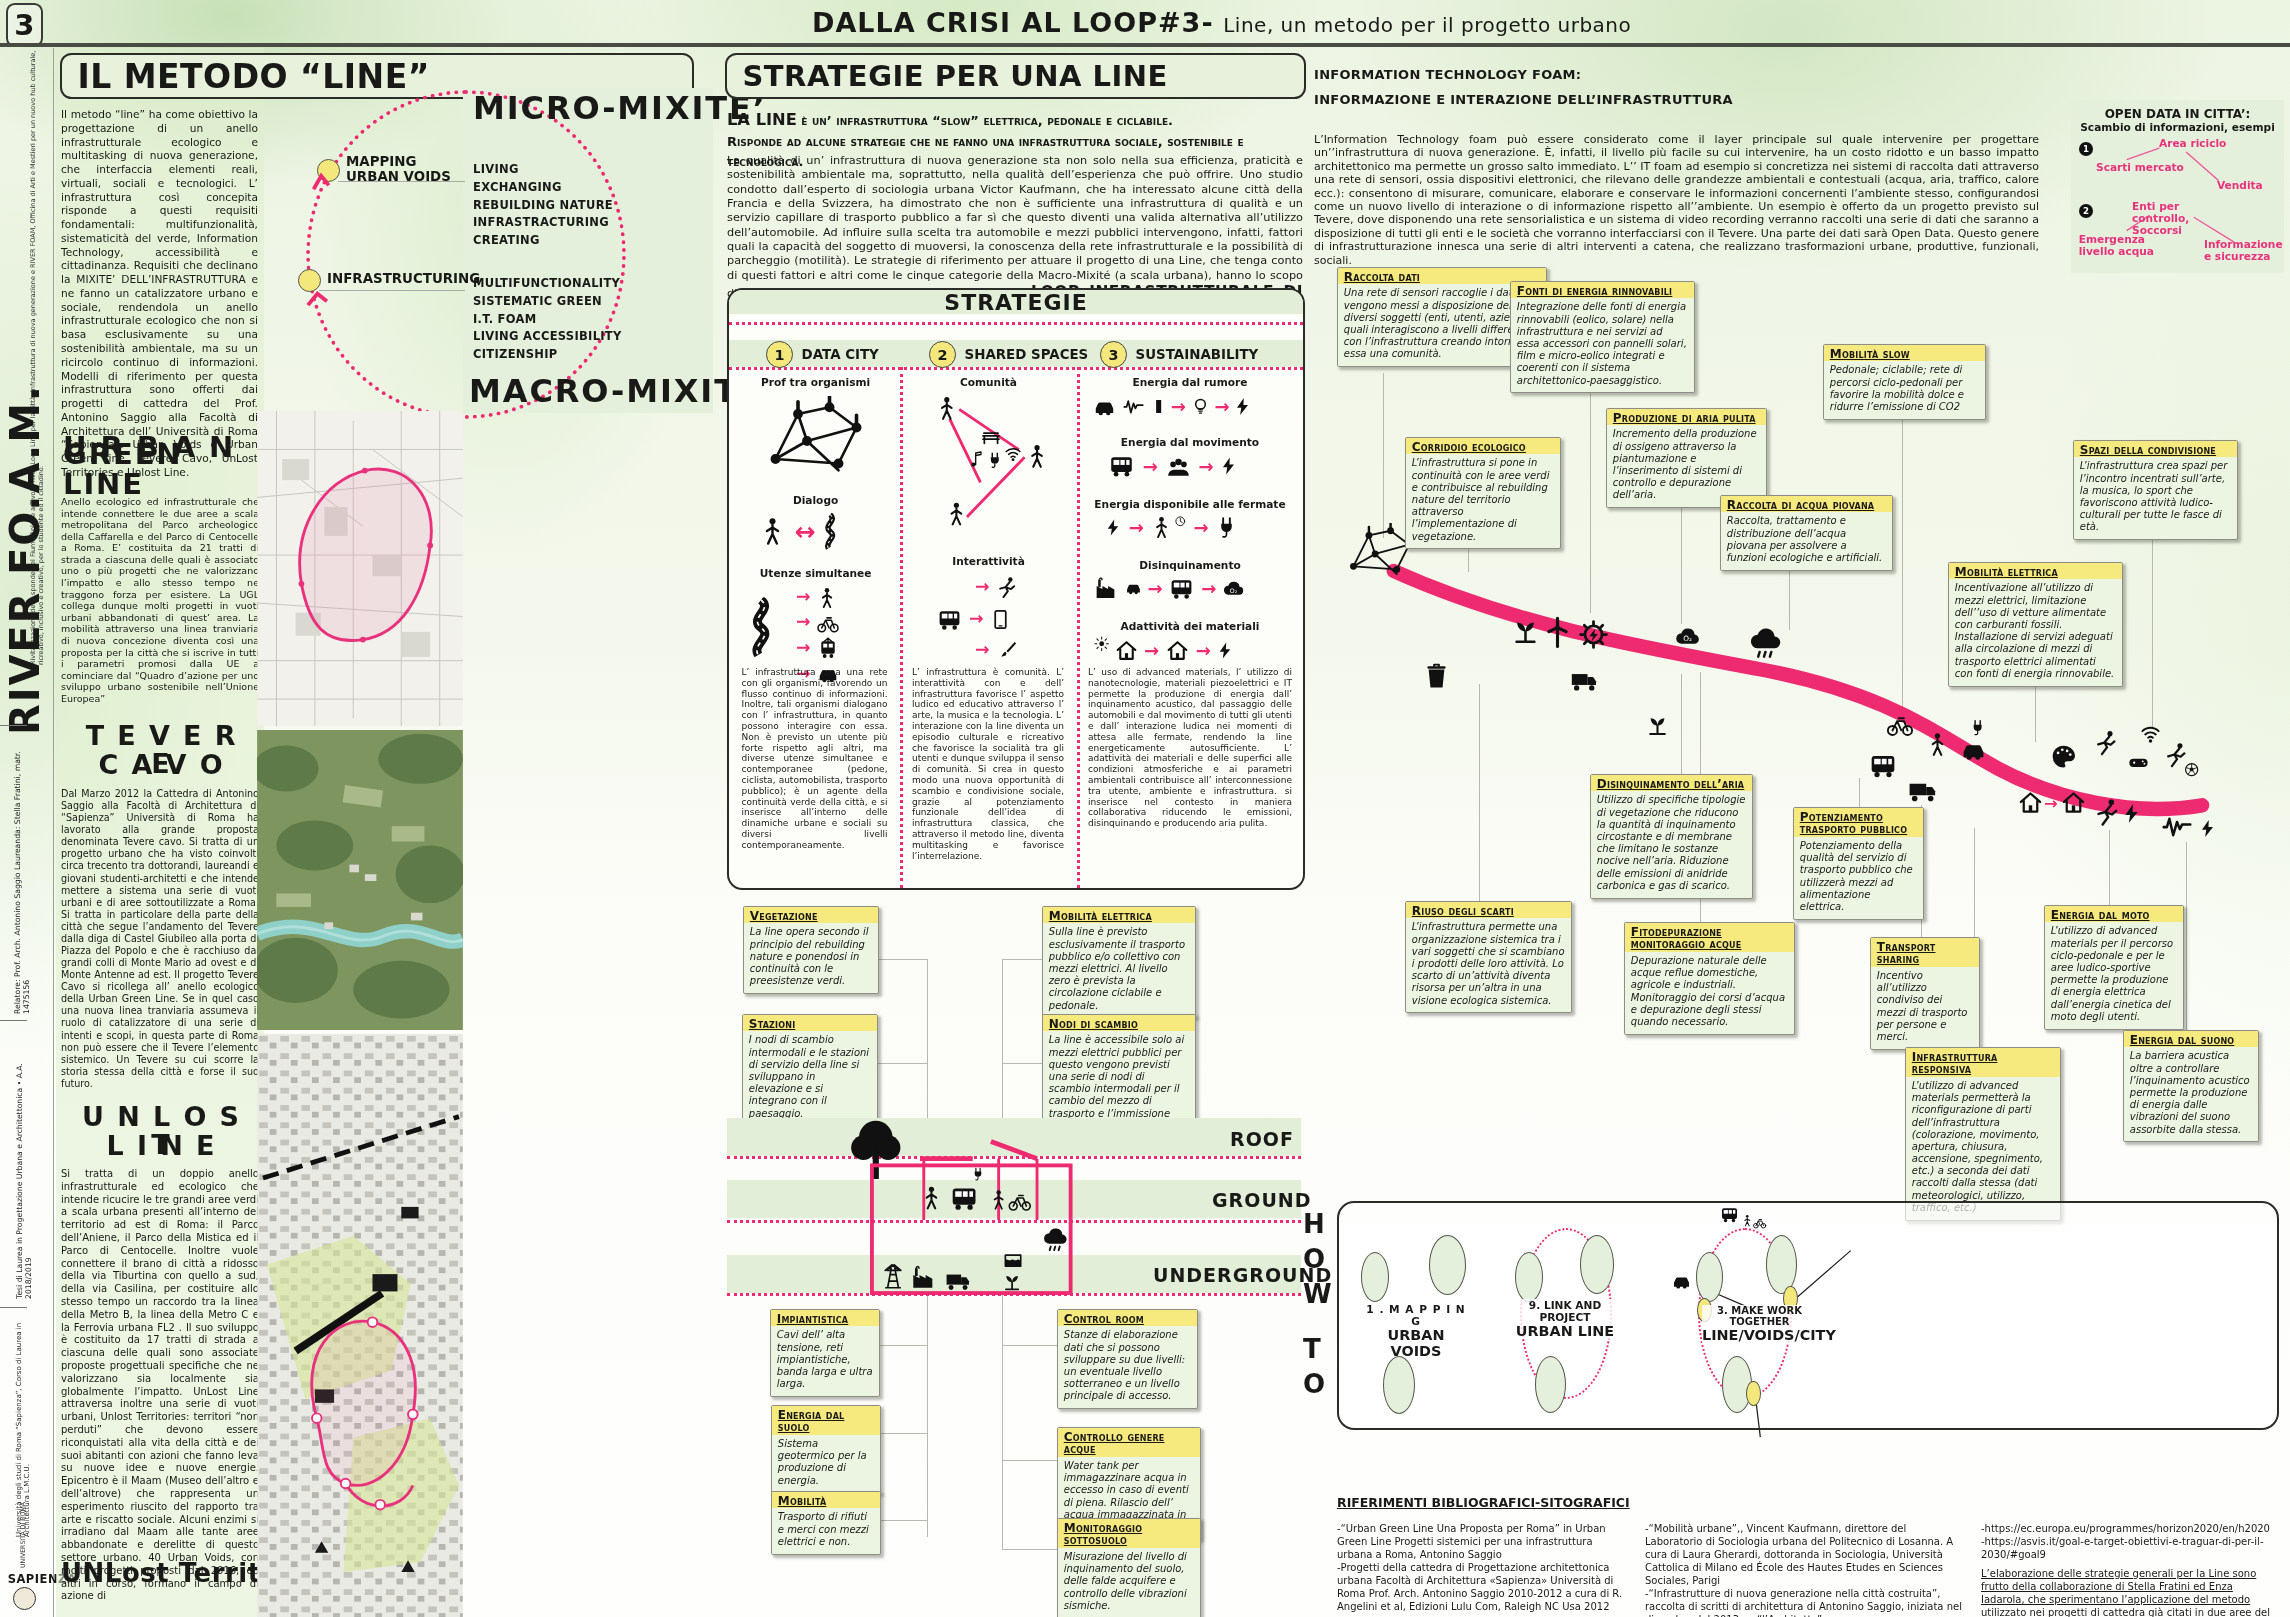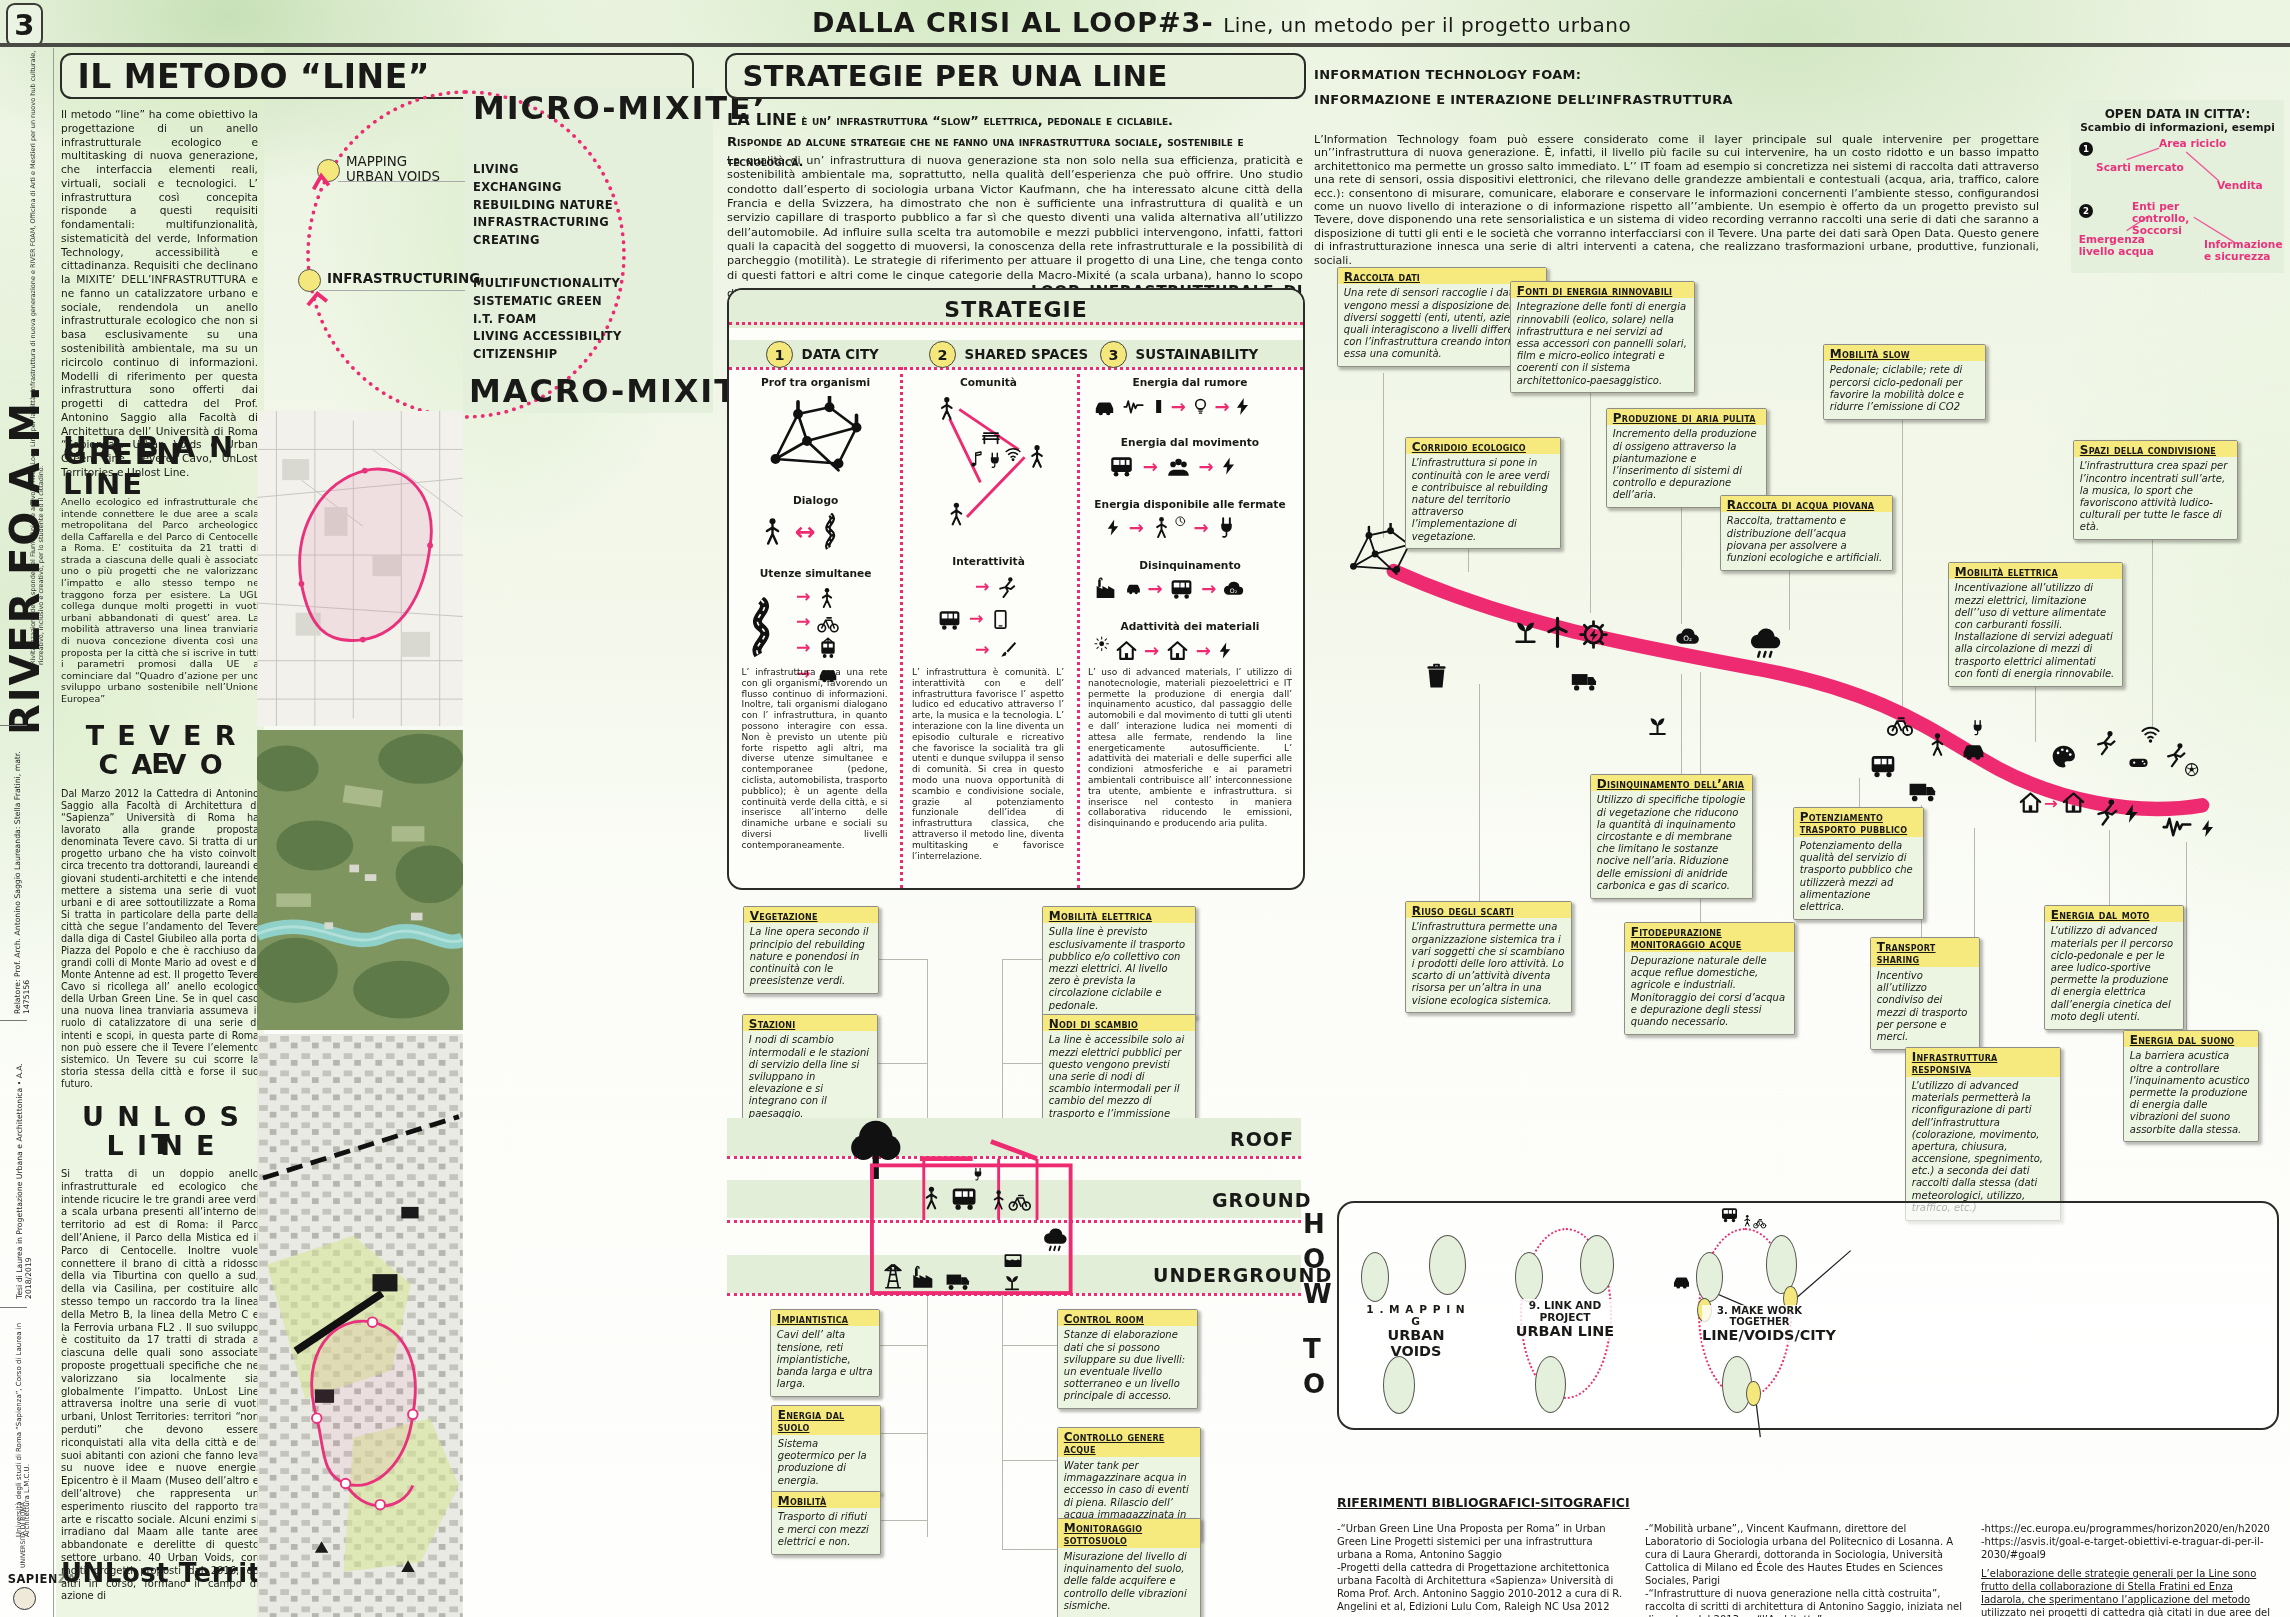--- a/index.html
+++ b/index.html
@@ -249,21 +249,21 @@
 <div class="abs gb" style="left:60px;top:53px;width:599px;height:42px;font-size:33px">
       <span>IL METODO “LINE”</span>
     </div>
 <div class="abs just" style="left:61px;top:108px;width:197px;font-size:10.6px;line-height:1.3">Il metodo “line” ha come obiettivo la progettazione di un anello infrastrutturale ecologico e multitasking di nuova generazione, che interfaccia elementi reali, virtuali, sociali e tecnologici. L’ infrastruttura così concepita risponde a questi requisiti fondamentali: multifunzionalità, sistematicità del verde, Information Technology, accessibilità e cittadinanza. Requisiti che declinano la MIXITE’ DELL’INFRASTRUTTURA e ne fanno un catalizzatore urbano e sociale, rendendola un anello infrastrutturale ecologico che non si basa esclusivamente su una sostenibilità ambientale, ma su un ricircolo continuo di informazioni. Modelli di riferimento per questa infrastruttura sono offerti dai progetti di cattedra del Prof. Antonino Saggio alla Facoltà di Architettura dell’ Università di Roma “Sapienza”: Urban Voids e Urban Green Line, Tevere Cavo, UnLost Territories e Unlost Line.</div>
 
 <div class="abs" style="left:463px;top:88px;width:250px;height:325px;background:#e4efdc"></div>
 <div class="abs" style="left:306px;top:90px;width:312px;height:321px;border:4.3px dotted #ee2a70;border-radius:50%"></div>
 <div class="abs bigh" style="left:473px;top:92px;font-size:32px">MICRO-MIXITE’</div>
 <div class="abs bigh" style="left:469px;top:375px;font-size:32px">MACRO-MIXITE’</div>
 <div class="abs yell" style="left:317px;top:159px;width:21px;height:21px"></div>
-<div class="abs" style="left:346px;top:154px;font-weight:normal;font-size:13.4px;line-height:1.15">
+<div class="abs" style="left:346px;top:154px;font-weight:bold;font-size:13.4px;line-height:1.15">
   <div>MAPPING</div>
   <div>URBAN VOIDS</div>
 </div>
 <div class="abs" style="left:338px;top:181px;width:127px;height:1px;background:#aaa"></div>
 <div class="abs mixl" style="left:473px;top:161px">
   <div>LIVING</div>
   <div>EXCHANGING</div>
   <div>REBUILDING NATURE</div>
   <div>INFRASTRACTURING</div>
   <div>CREATING</div>
@@ -379,21 +379,21 @@
 <div class="abs" style="left:727px;top:108px;width:576px;font-size:13px;font-variant:small-caps;font-weight:bold;line-height:1.5">
   <div><span style="font-size:16.3px">LA LINE</span><span> è un’ infrastruttura “slow” elettrica, pedonale e ciclabile.</span></div>
   <div>Risponde ad alcune strategie che ne fanno una infrastruttura sociale, sostenibile e tecnologica.</div>
 </div>
 <div class="abs just" style="left:727px;top:154px;width:576px;font-size:11.3px;line-height:1.27">
   <span>La qualità di un’ infrastruttura di nuova generazione sta non solo nella sua efficienza, praticità e sostenibilità ambientale ma, soprattutto, nella qualità dell’esperienza che può offrire. Uno studio condotto dall’esperto di sociologia urbana Victor Kaufmann, che ha interessato alcune città della Francia e della Svizzera, ha dimostrato che non è sufficiente una infrastruttura di qualità e un servizio capillare di trasporto pubblico a far sì che questo diventi una valida alternativa all’utilizzo dell’automobile. Ad influire sulla scelta tra automobile e mezzi pubblici intervengono, infatti, fattori quali la capacità del soggetto di muoversi, la conoscenza della rete infrastrutturale e la possibilità di parcheggio (motilità). Le strategie di riferimento per attuare il progetto di una Line, che tenga conto di questi fattori e altri come le cinque categorie della Macro-Mixité (a scala urbana), hanno lo scopo di individuare ed analizzare le potenzialità di un</span>
   <span style="font-size:15.4px;font-weight:bold;letter-spacing:0.5px">LOOP INFRASTRUTTURALE DI NUOVA GENERAZIONE.</span>
 </div>
 
 <div class="abs" style="left:727px;top:288px;width:574px;height:598px;border:2.4px solid #2b2b28;border-radius:15.4px;background:#fdfefa;overflow:hidden">
-  <div class="band" style="position:absolute;left:0;top:0;width:100%;height:38px;display:flex;align-items:center;justify-content:center;font-weight:bold;font-size:22px;letter-spacing:1px">
+  <div class="band" style="position:absolute;left:0;top:0;width:100%;height:24px;display:flex;align-items:center;justify-content:center;font-weight:bold;font-size:22px;letter-spacing:1px">
         <span>STRATEGIE</span>
       </div>
   <div class="dotl" style="position:absolute;left:0;top:32px;width:100%"></div>
   <div class="band" style="position:absolute;left:0;top:50px;width:100%;height:27px"></div>
   <div class="dotl" style="position:absolute;left:0;top:77px;width:100%"></div>
   <div style="position:absolute;left:37px;top:51px;display:flex;align-items:center;gap:8.6px">
         <span class="numc">1</span>
         <span style="font-weight:bold;font-size:13.4px">DATA CITY</span>
       </div>
   <div style="position:absolute;left:200px;top:51px;display:flex;align-items:center;gap:8.6px">

